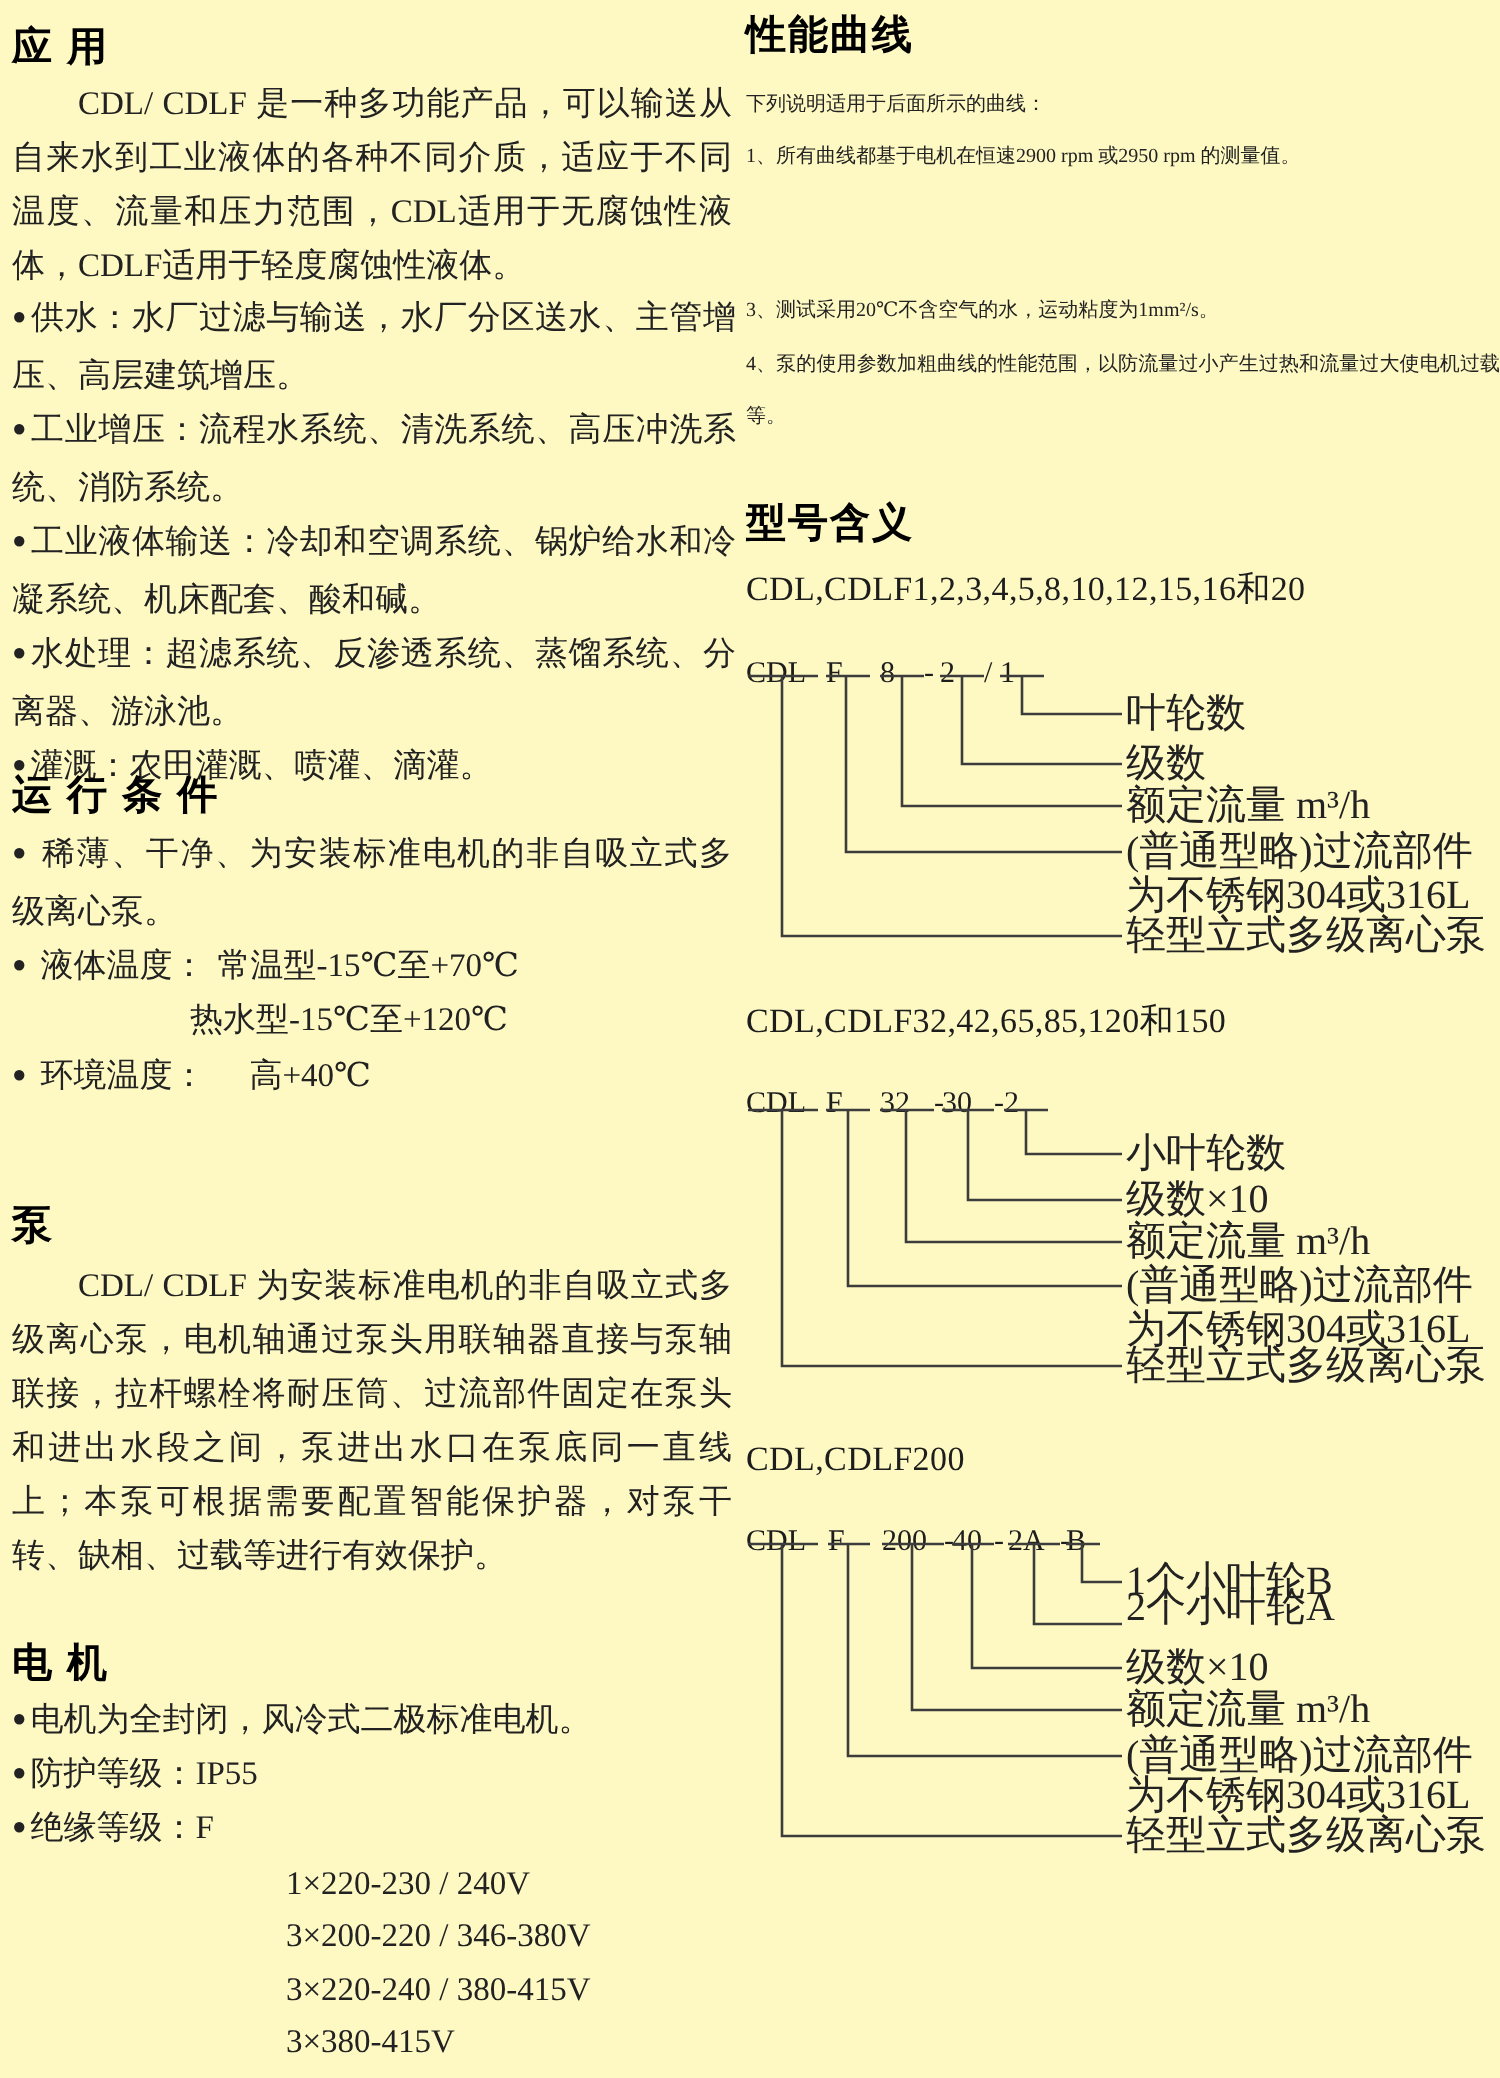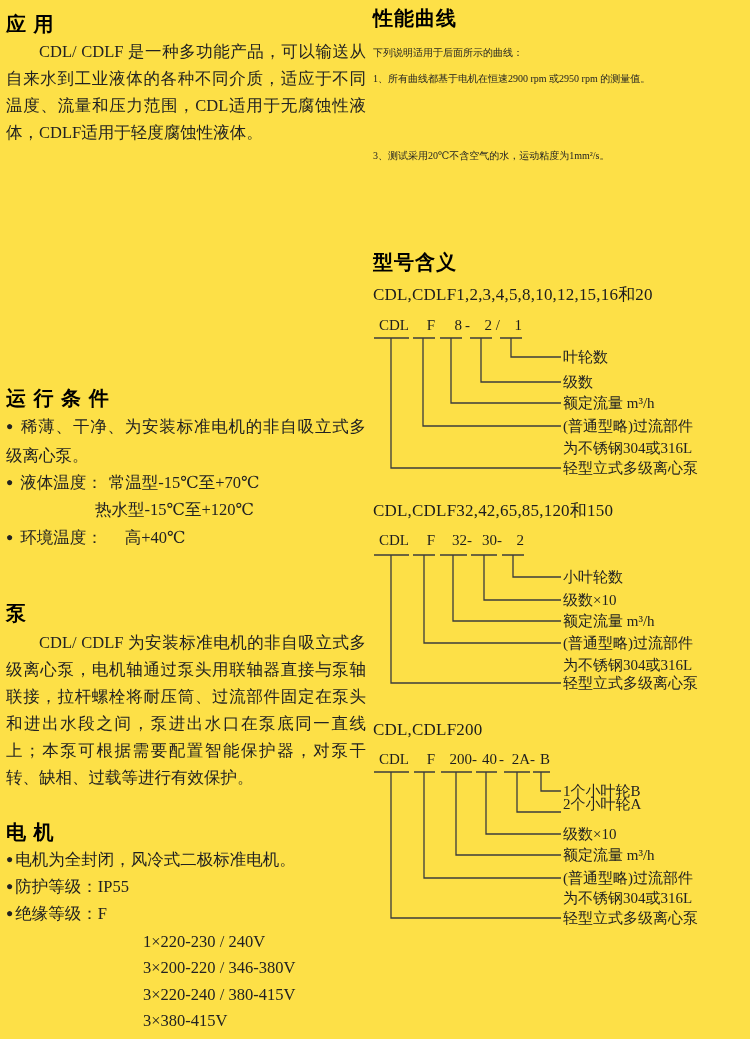--- a/index.html
+++ b/index.html
@@ -5,21 +5,21 @@
   html,body{margin:0;padding:0;}
   body{
     width:750px;height:1039px;
     background:#f4f4f2;
     font-family:"Liberation Serif","DejaVu Serif",serif;
     color:#1f1f1f;
     -webkit-font-smoothing:antialiased;
   }
   .page{
     position:relative;width:750px;height:1039px;
-    background:#fde047;overflow:hidden;
+    background:#fef9c3;overflow:hidden;
   }
   .col{position:absolute;top:0;height:1039px;}
   .col-left{left:6px;width:362px;}
   .col-right{left:373px;width:377px;}
 
   .hd{
     position:absolute;margin:0;left:0;
     font-family:"Liberation Sans","DejaVu Sans",sans-serif;
     font-weight:bold;font-size:20px;color:#000;line-height:24px;
     letter-spacing:1px;white-space:nowrap;
@@ -38,40 +38,47 @@
   .rbody{
     position:absolute;margin:0;left:0;width:377px;
     font-size:10px;line-height:26px;text-align:justify;color:#222;
   }
   .series{
     position:absolute;margin:0;left:0;white-space:nowrap;
     font-size:17px;color:#1d1d1d;letter-spacing:0.2px;
   }
   .diagram{position:absolute;left:0;width:377px;}
   .code-part{
-    position:absolute;top:0;font-size:15px;color:#1d1d1d;
-    text-align:right;line-height:18px;white-space:nowrap;
+    position:absolute;top:12px;font-size:15px;color:#1d1d1d;
+    text-align:left;line-height:18px;white-space:nowrap;
   }
   .dlabel{
     position:absolute;margin:0;white-space:nowrap;
-    font-size:15px;line-height:20px;color:#222;
+    font-size:20px;line-height:20px;color:#222;
   }
   .bracket{position:absolute;left:0;}
   .bracket path{stroke:#3c3c3c;stroke-width:1.3;fill:none;}
 </style>
 </head>
 <body>
 
 <div class="page">
 
   <div class="col col-left">
 
     <h2 class="hd" style="top:12px">应 用</h2>
     <p class="body indent" style="top:38px">CDL/ CDLF 是一种多功能产品，可以输送从自来水到工业液体的各种不同介质，适应于不同温度、流量和压力范围，CDL适用于无腐蚀性液体，CDLF适用于轻度腐蚀性液体。</p>
 
+    <div class="blist" style="top:145px">
+      <p class="bullet">供水：水厂过滤与输送，水厂分区送水、主管增压、高层建筑增压。</p>
+      <p class="bullet">工业增压：流程水系统、清洗系统、高压冲洗系统、消防系统。</p>
+      <p class="bullet">工业液体输送：冷却和空调系统、锅炉给水和冷凝系统、机床配套、酸和碱。</p>
+      <p class="bullet">水处理：超滤系统、反渗透系统、蒸馏系统、分离器、游泳池。</p>
+      <p class="bullet">灌溉：农田灌溉、喷灌、滴灌。</p>
+    </div>
 
     <h2 class="hd" style="top:386px">运 行 条 件</h2>
     <p class="body bullet-sp" style="top:413px">稀薄、干净、为安装标准电机的非自吸立式多级离心泵。</p>
 
     <p class="opline bullet-sp" style="top:469px"><span>液体温度：</span><span style="margin-left:6px">常温型-15℃至+70℃</span></p>
     <p class="opline" style="top:496px;left:89px">热水型-15℃至+120℃</p>
     <p class="opline bullet-sp" style="top:524px"><span>环境温度：</span><span style="margin-left:22px">高+40℃</span></p>
 
     <h2 class="hd" style="top:601px">泵</h2>
     <p class="body indent" style="top:629px">CDL/ CDLF 为安装标准电机的非自吸立式多级离心泵，电机轴通过泵头用联轴器直接与泵轴联接，拉杆螺栓将耐压筒、过流部件固定在泵头和进出水段之间，泵进出水口在泵底同一直线上；本泵可根据需要配置智能保护器，对泵干转、缺相、过载等进行有效保护。</p>
@@ -89,20 +96,21 @@
       <p style="line-height:26.4px;white-space:nowrap">3×380-415V</p>
     </div>
   </div>
 
   <div class="col col-right">
 
     <h2 class="hd" style="top:6px">性能曲线</h2>
     <p class="rbody" style="top:40px">下列说明适用于后面所示的曲线：</p>
     <p class="rbody" style="top:66px">1、所有曲线都基于电机在恒速2900 rpm 或2950 rpm 的测量值。</p>
     <p class="rbody" style="top:143px">3、测试采用20℃不含空气的水，运动粘度为1mm²/s。</p>
+    <p class="rbody" style="top:170px">4、泵的使用参数加粗曲线的性能范围，以防流量过小产生过热和流量过大使电机过载等。</p>
 
     <h2 class="hd" style="top:250px">型号含义</h2>
 
     <p class="series" style="top:283px">CDL,CDLF1,2,3,4,5,8,10,12,15,16和20</p>
     <div class="diagram" style="top:316px;height:170px">
       <span class="code-part" style="left:0;width:36px">CDL</span>
       <span class="code-part" style="left:40px;width:22px">F</span>
       <span class="code-part" style="left:67px;width:22px">8</span>
       <span class="code-part" style="left:89px;width:8px">-</span>
       <span class="code-part" style="left:97px;width:22px">2</span>

